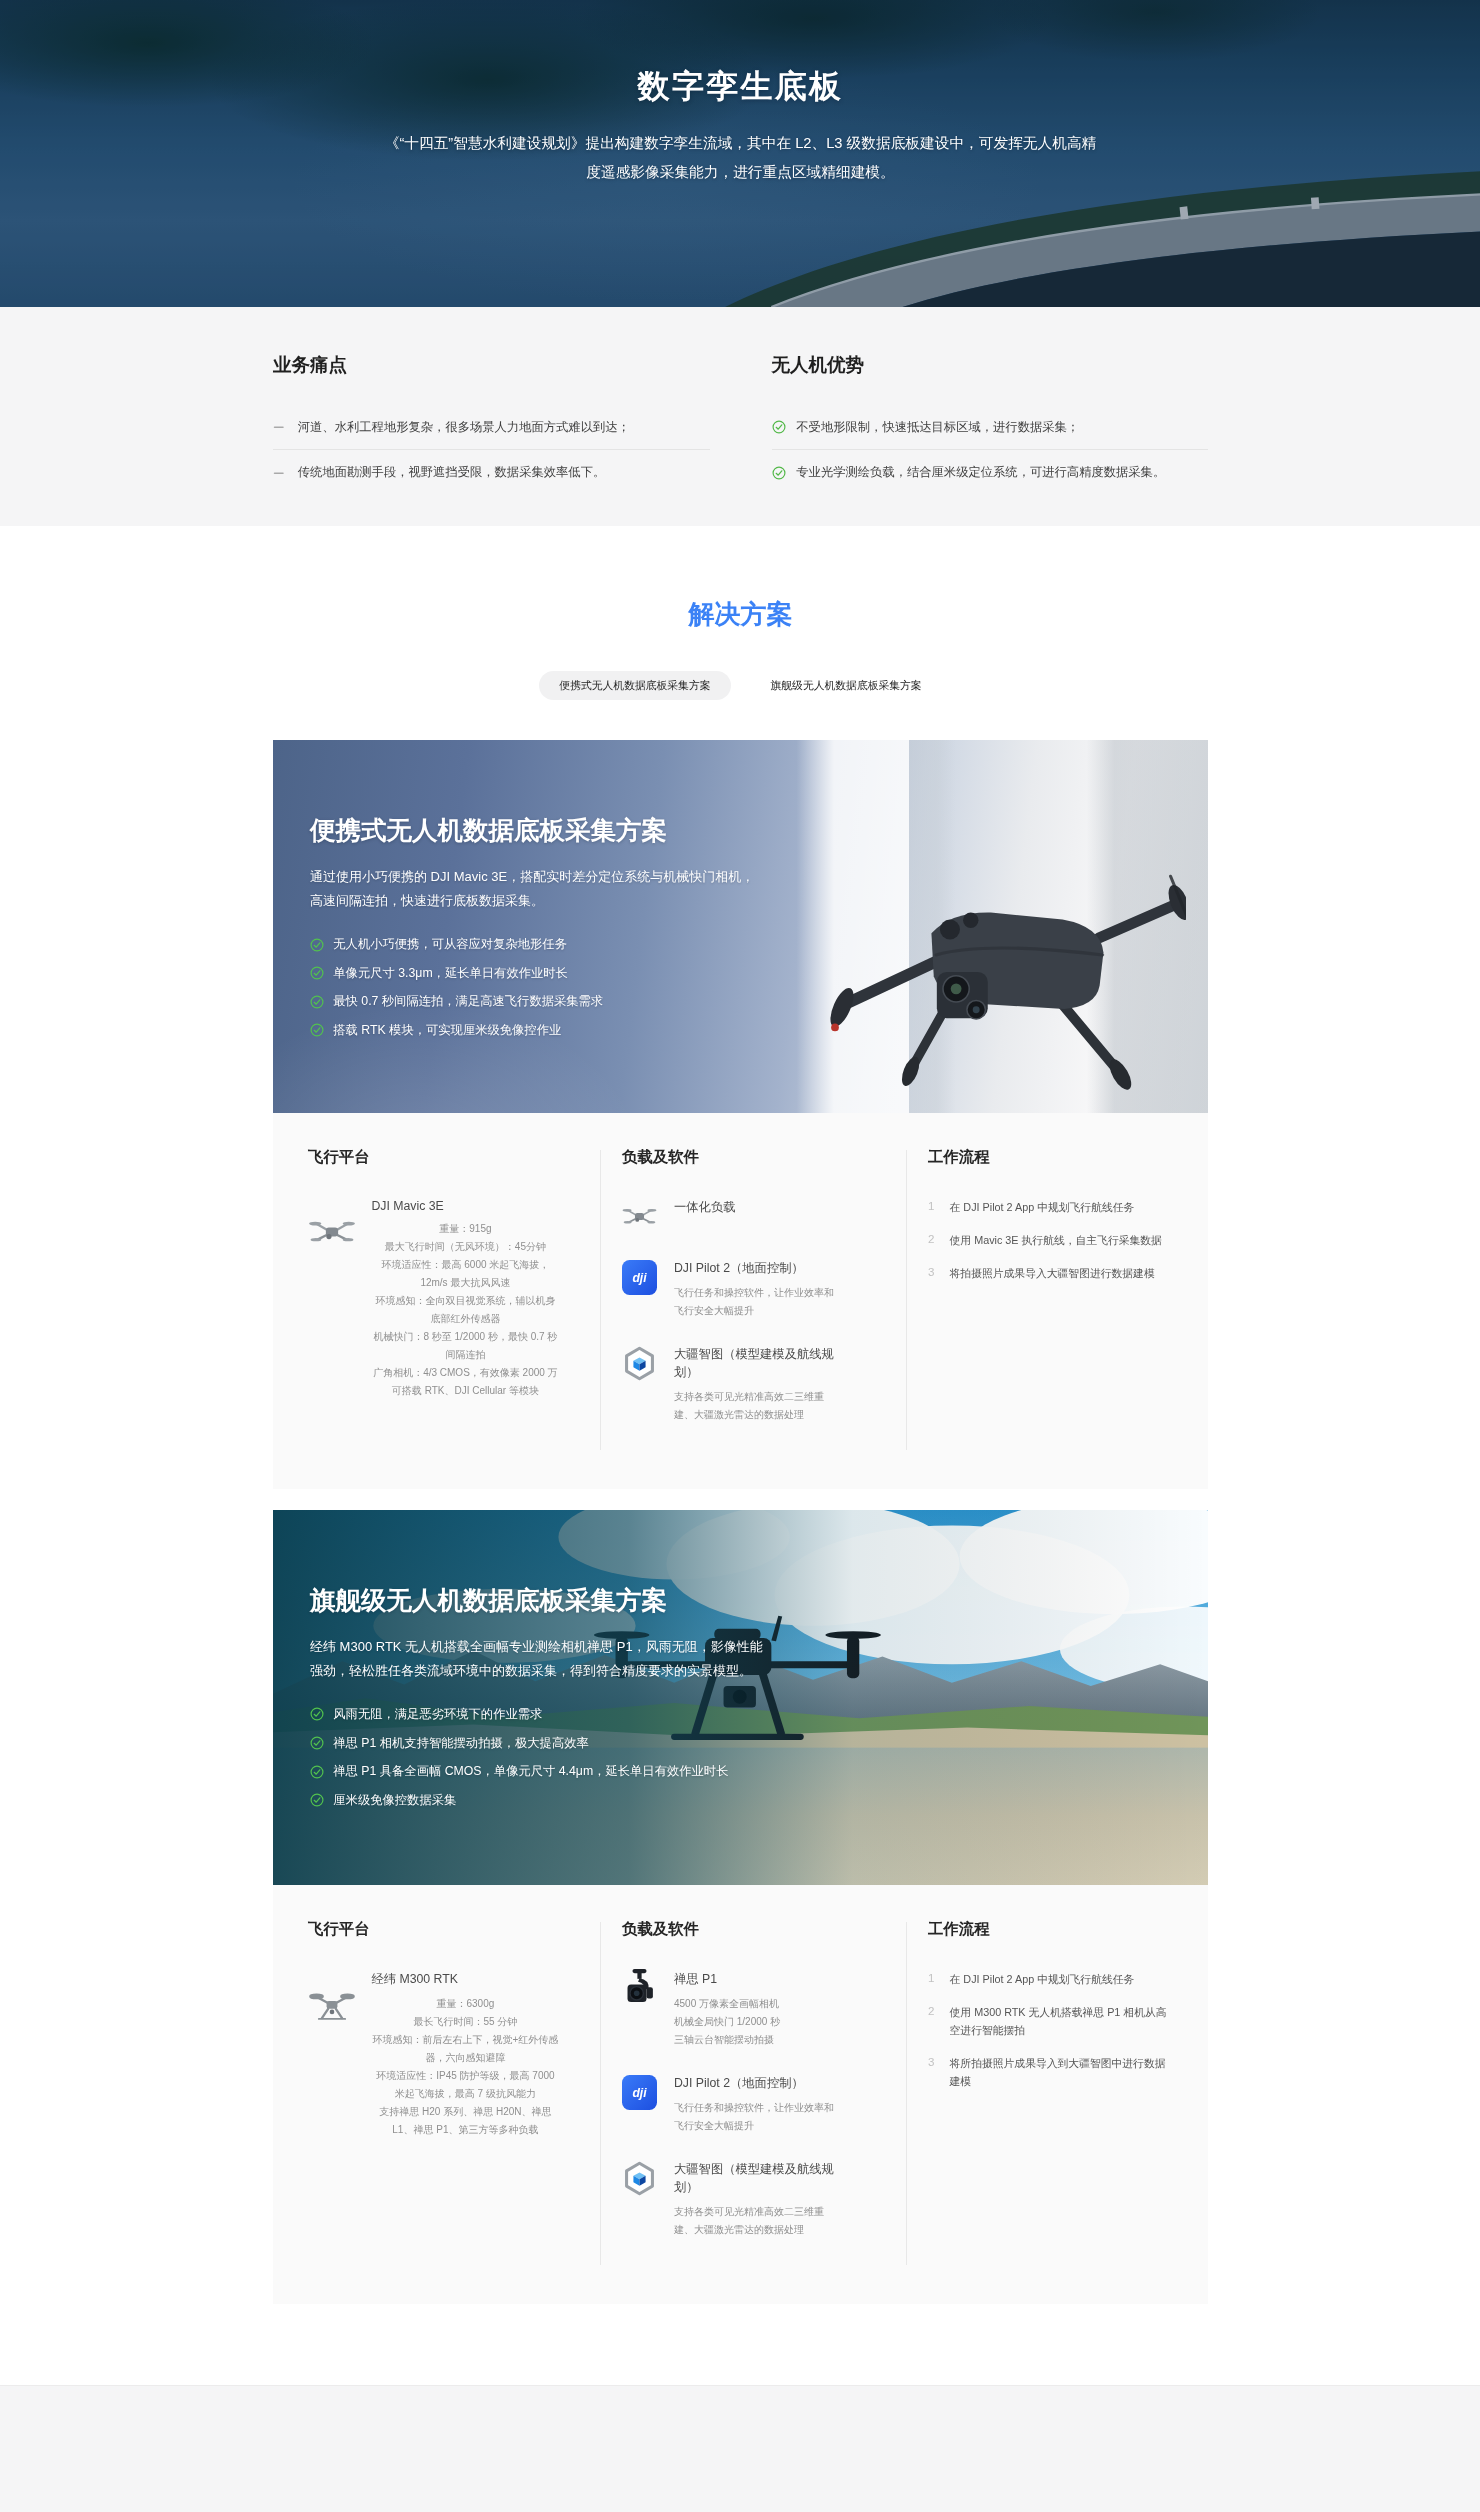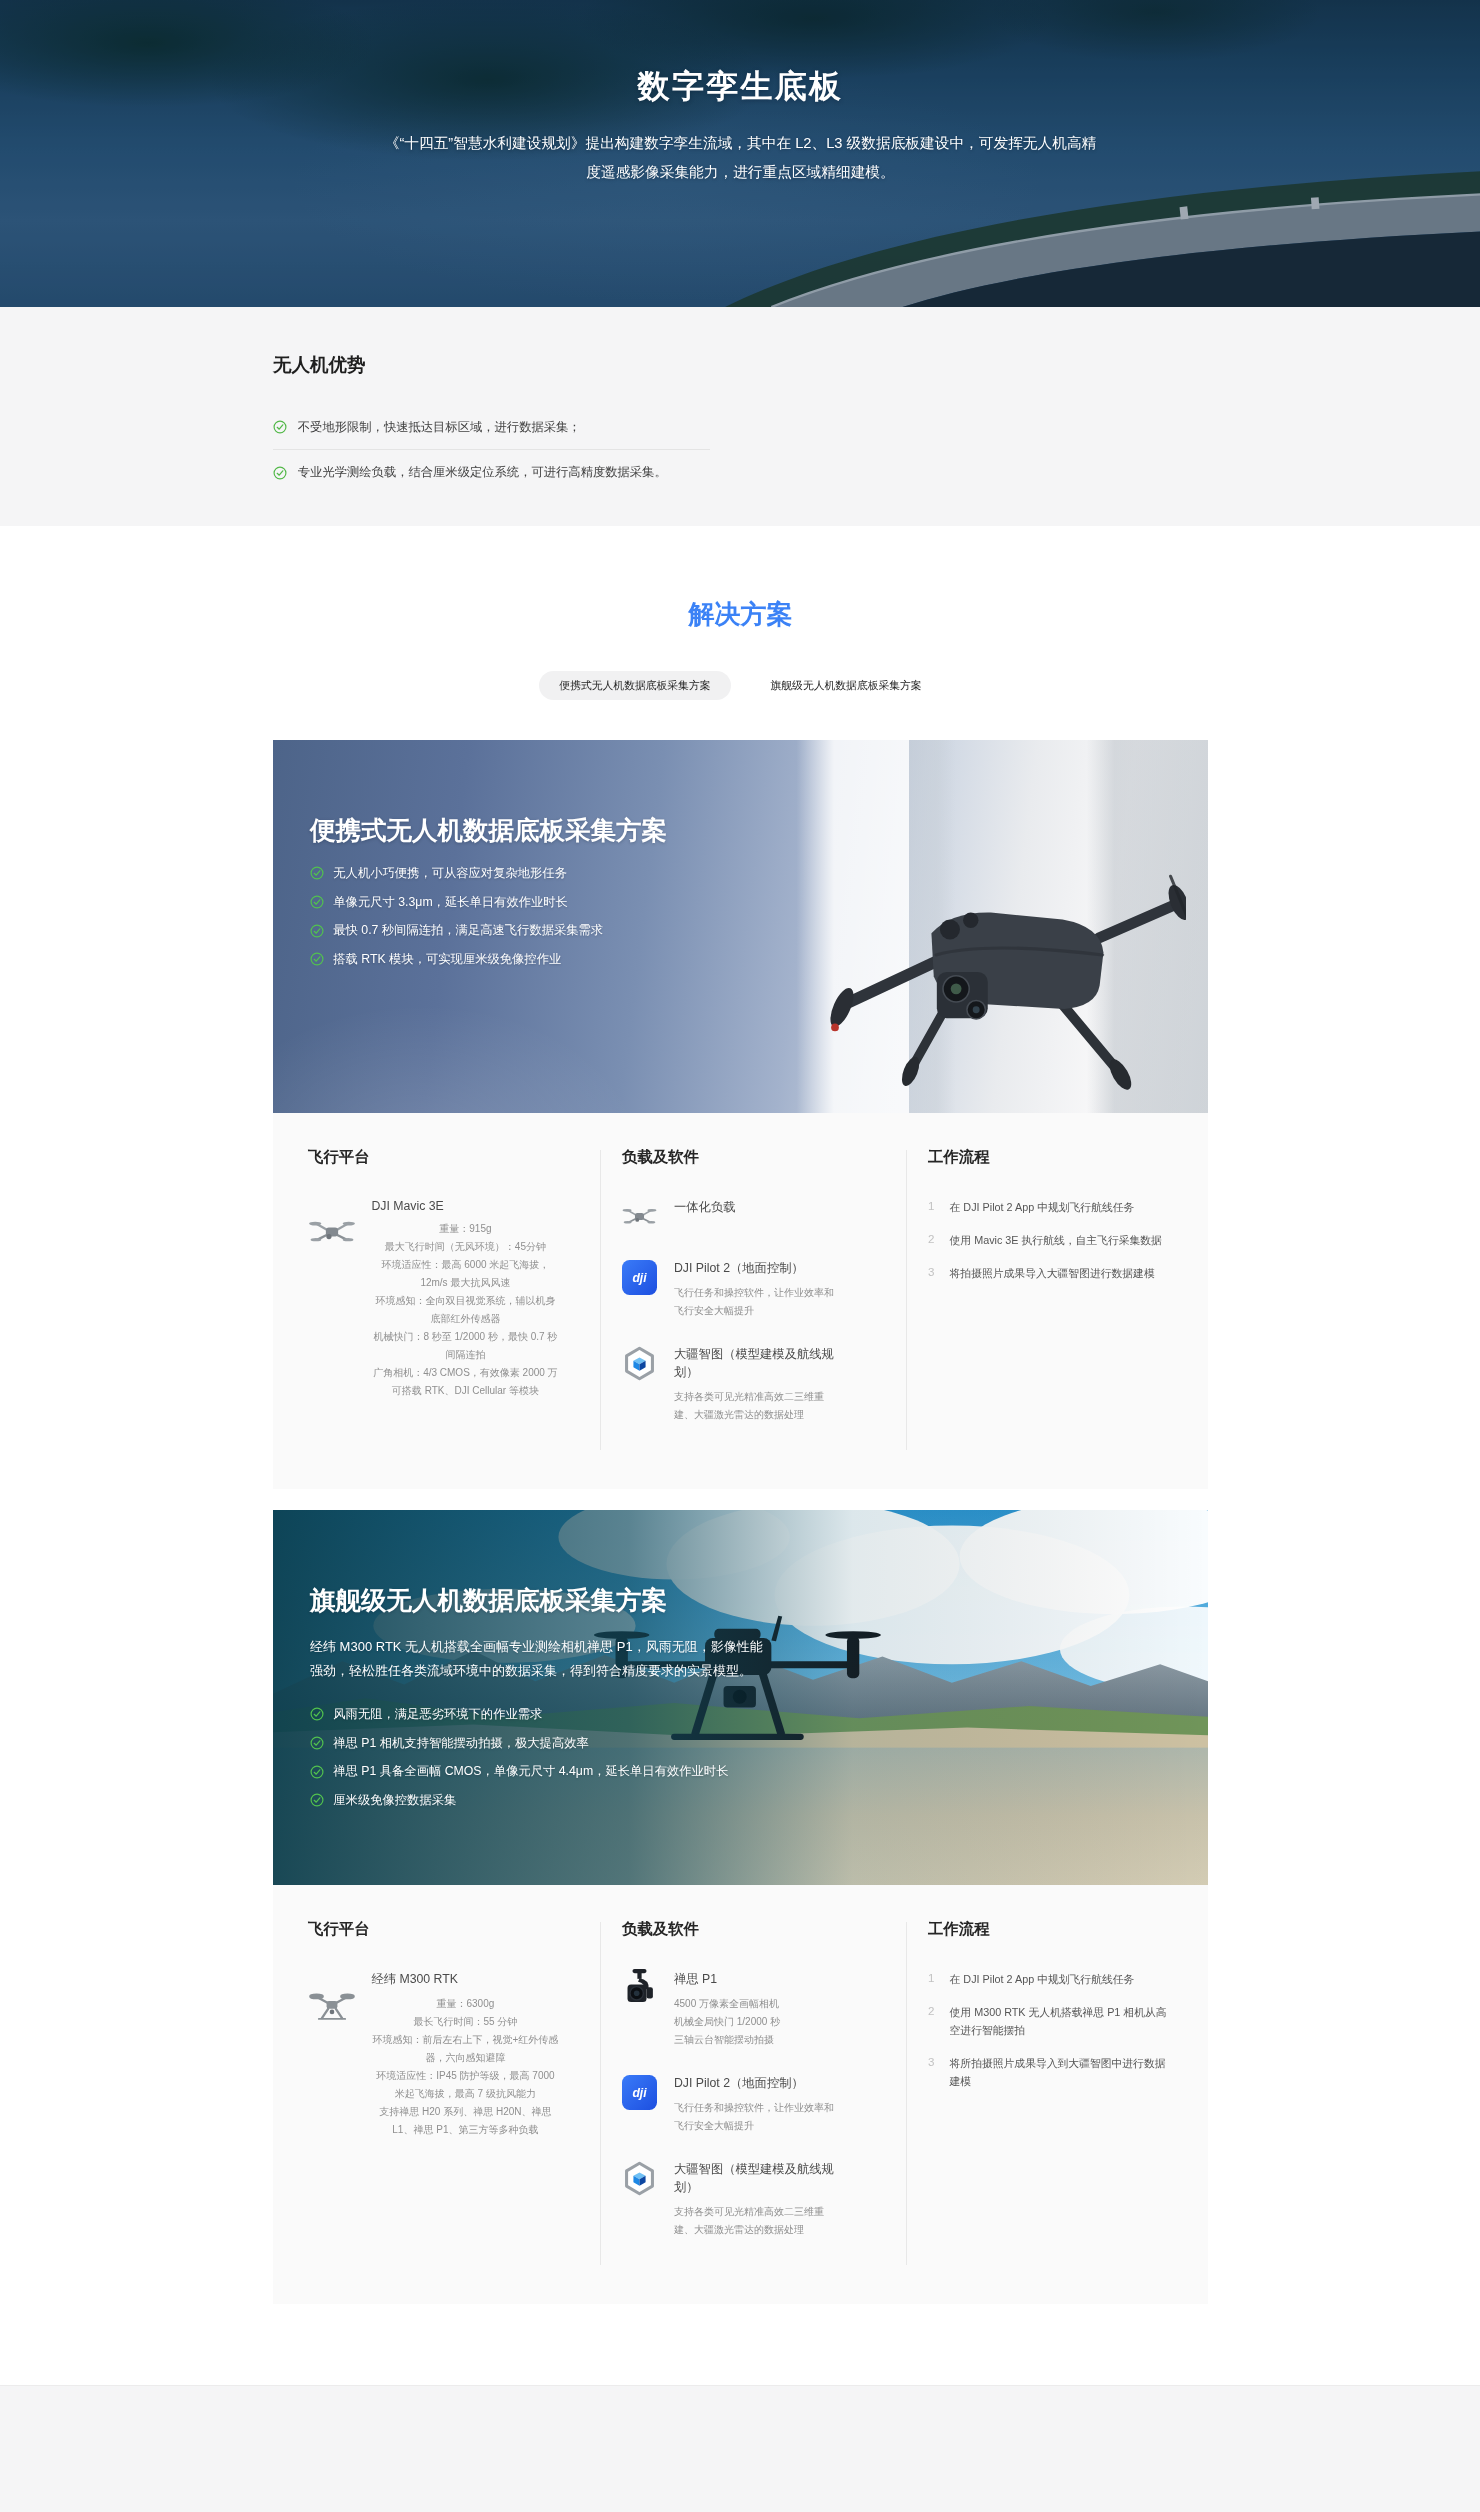--- a/index.html
+++ b/index.html
@@ -119,20 +119,39 @@
   </svg>
   <div class="hero-shade"></div>
   <div class="hero-content">
     <h1 class="hero-title">数字孪生底板</h1>
     <p class="hero-sub">《“十四五”智慧水利建设规划》提出构建数字孪生流域，其中在 L2、L3 级数据底板建设中，可发挥无人机高精度遥感影像采集能力，进行重点区域精细建模。</p>
   </div>
 </section>
 
 <section class="intro">
   <div class="container intro-cols">
+    <div class="intro-col">
+      <h2>业务痛点</h2>
+      <div class="point-row">
+        <span class="point-icon">
+          <svg width="12.3" height="12.3" viewBox="0 0 16 16">
+              <rect x="1" y="7" width="13" height="2" rx="1" fill="#a9a9a9"></rect>
+            </svg>
+        </span>
+        <span>河道、水利工程地形复杂，很多场景人力地面方式难以到达；</span>
+      </div>
+      <div class="point-row">
+        <span class="point-icon">
+          <svg width="12.3" height="12.3" viewBox="0 0 16 16">
+              <rect x="1" y="7" width="13" height="2" rx="1" fill="#a9a9a9"></rect>
+            </svg>
+        </span>
+        <span>传统地面勘测手段，视野遮挡受限，数据采集效率低下。</span>
+      </div>
+    </div>
     <div class="intro-col">
       <h2>无人机优势</h2>
       <div class="point-row">
         <span class="point-icon">
           <svg width="14" height="14" viewBox="0 0 18 18">
               <circle cx="9" cy="9" r="7.6" fill="none" stroke="#52b848" stroke-width="1.5"></circle>
               <path d="M5.4 9.4 L8 11.8 L12.6 6.2" fill="none" stroke="#52b848" stroke-width="1.6" stroke-linecap="round" stroke-linejoin="round"></path>
             </svg>
         </span>
         <span>不受地形限制，快速抵达目标区域，进行数据采集；</span>
@@ -178,20 +197,21 @@
           <circle cx="281" cy="105" r="10" fill="#24282e"></circle>
           <rect x="237" y="172" width="66" height="60" rx="13" fill="#2b3037"></rect>
           <circle cx="262" cy="194" r="17" fill="#14171b" stroke="#454b53" stroke-width="2"></circle>
           <circle cx="262" cy="194" r="7" fill="#3f5a49"></circle>
           <circle cx="288" cy="221" r="12" fill="#14171b" stroke="#454b53" stroke-width="2"></circle>
           <circle cx="288" cy="221" r="4.5" fill="#32424d"></circle>
         </g>
       </svg>
       <div class="ch-content">
         <h3 class="ch-title">便携式无人机数据底板采集方案</h3>
+        <p class="ch-desc">通过使用小巧便携的 DJI Mavic 3E，搭配实时差分定位系统与机械快门相机，高速间隔连拍，快速进行底板数据采集。</p>
         <ul class="ch-bullets">
           <li>
             <span class="point-icon">
                 <svg width="14" height="14" viewBox="0 0 18 18">
                   <circle cx="9" cy="9" r="7.6" fill="none" stroke="#52c24e" stroke-width="1.5"></circle>
                   <path d="M5.4 9.4 L8 11.8 L12.6 6.2" fill="none" stroke="#52c24e" stroke-width="1.6" stroke-linecap="round" stroke-linejoin="round"></path>
                 </svg>
               </span>
             <span>无人机小巧便携，可从容应对复杂地形任务</span>
           </li>

